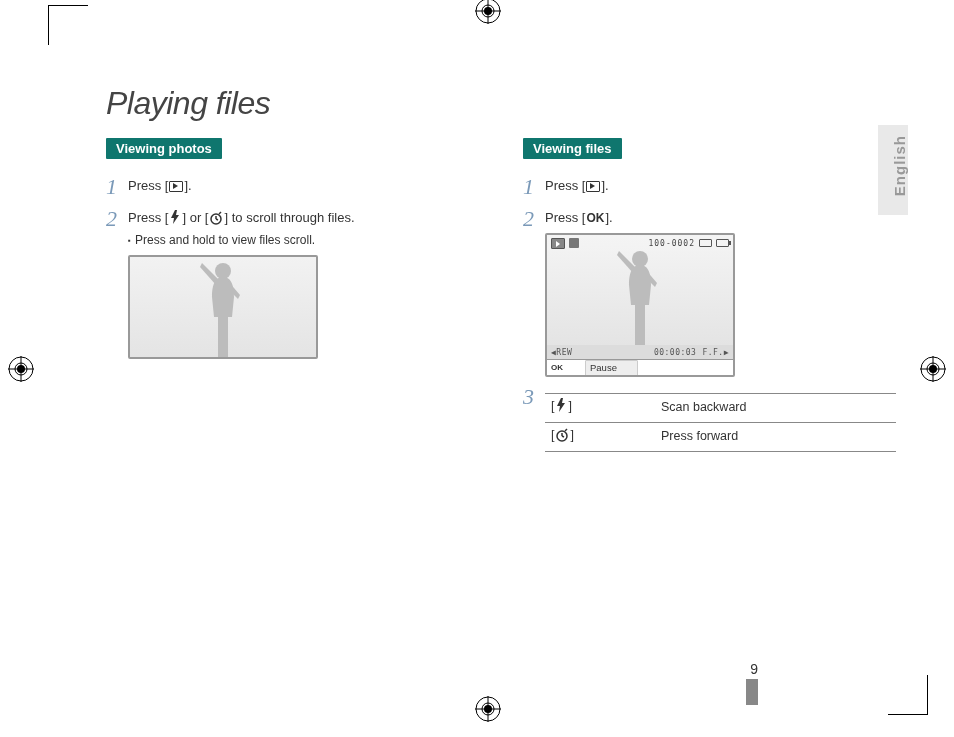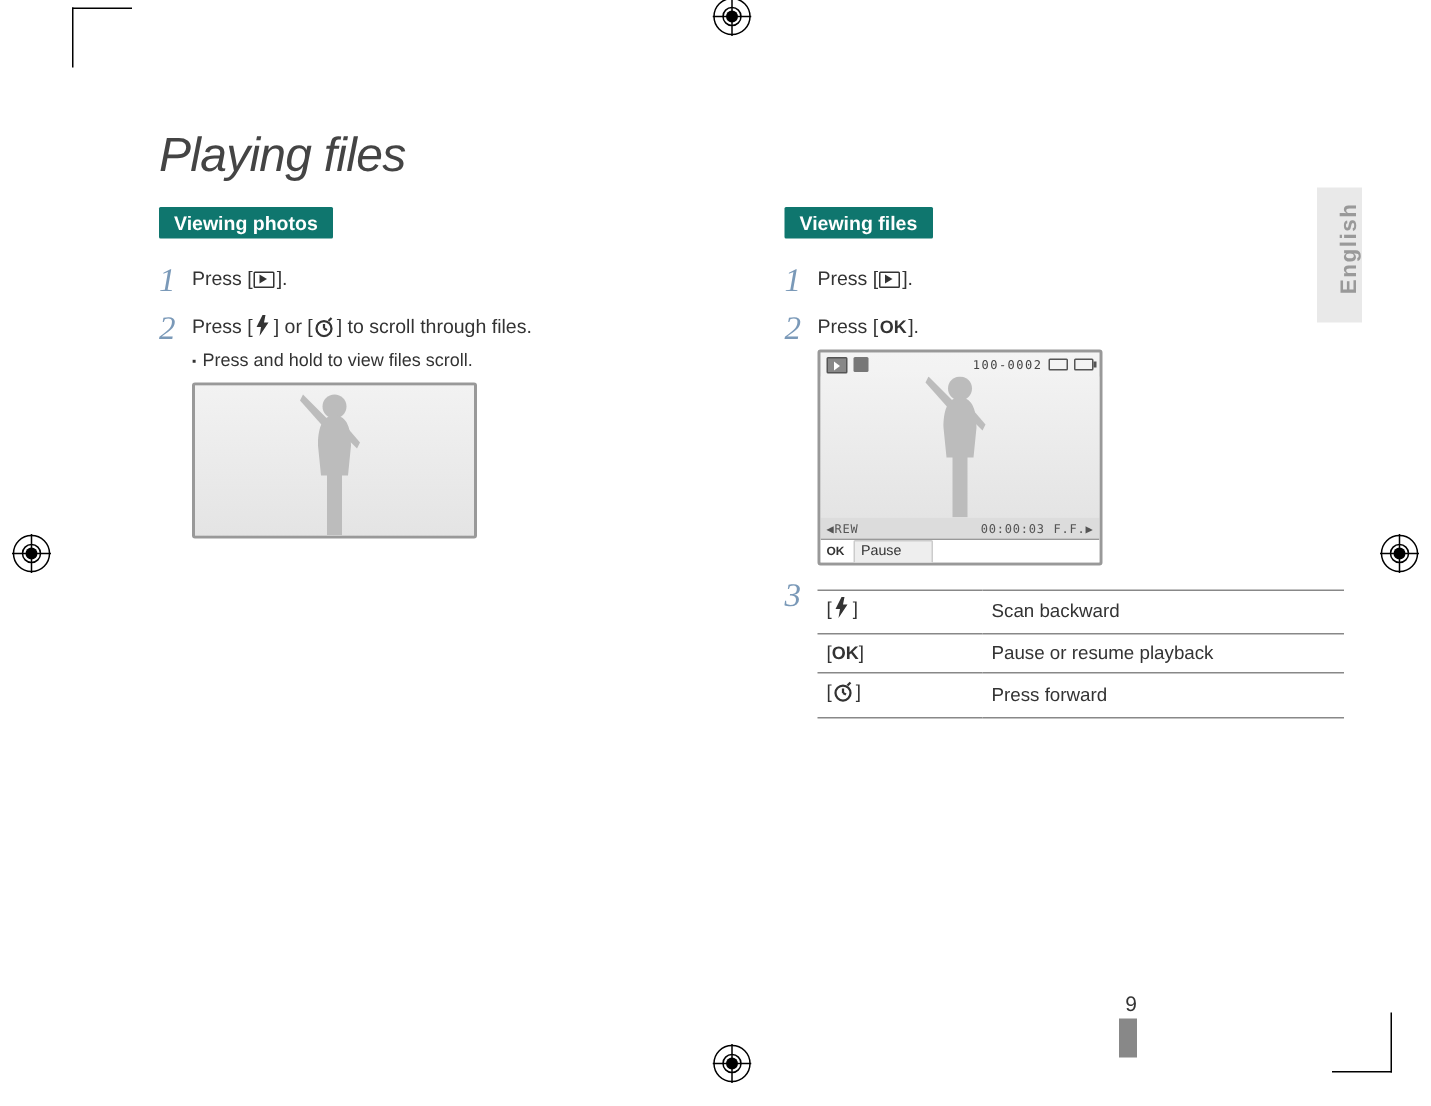--- a/index.html
+++ b/index.html
@@ -131,21 +131,21 @@
   .vbar .spacer{flex:1;}
   .vbar span{font-family:monospace; letter-spacing:0.5px;}
   .vbar .arrow{font-size:8px;}
   .pausebar{
     height:16px; background:#fff; border-top:1px solid #999;
     display:flex; align-items:center; padding:0 4px; gap:6px;
     font-size:10px;
   }
   .pausebar .ok { font-weight:700; font-size:8px;}
   .pausebar .label {
-    background:#eee; border:1px solid #ccc; padding:0 20px 0 4px; font-size:9.5px; border-radius:1px;
+    background:#eee; border:1px solid #ccc; padding:0 20px 0 4px; font-size:9.5px; border-radius:1px;margin-left:16px;
   }
   
   table.controls {
     width:100%; border-collapse:collapse; margin-top:6px;
     font-size:12.5px;
   }
   table.controls td {
     border-top:1px solid #888;
     padding:4px 6px;
   }
@@ -319,24 +319,20 @@
             <div class="step-body">
               <table class="controls">
                 <tbody>
                     <tr>
                   <td>[<span class="flash-icon inline-icon"><svg width="12" height="14" viewBox="0 0 12 14">
                             <polygon points="6,0 2,8 5,8 4,14 10,5 7,5 8,0" fill="#333"></polygon>
                           </svg></span>]</td>
                   <td>Scan backward</td>
                 </tr>
                 <tr>
-                  <td>[<span class="ok-text">OK</span>]</td>
-                  <td>Pause or resume playback</td>
-                </tr>
-                <tr>
                   <td>[<span class="timer-icon inline-icon"><svg width="14" height="14" viewBox="0 0 14 14">
                             <circle cx="7" cy="8" r="5" stroke="#333" stroke-width="1.5" fill="none"></circle>
                             <line x1="7" y1="8" x2="7" y2="5" stroke="#333" stroke-width="1.5"></line>
                             <line x1="7" y1="8" x2="9" y2="9" stroke="#333" stroke-width="1.5"></line>
                             <path d="M10 3 L12 1" stroke="#333" stroke-width="1.5"></path>
                           </svg></span>]</td>
                   <td>Press forward</td>
                 </tr>
               </tbody>
                 </table>

